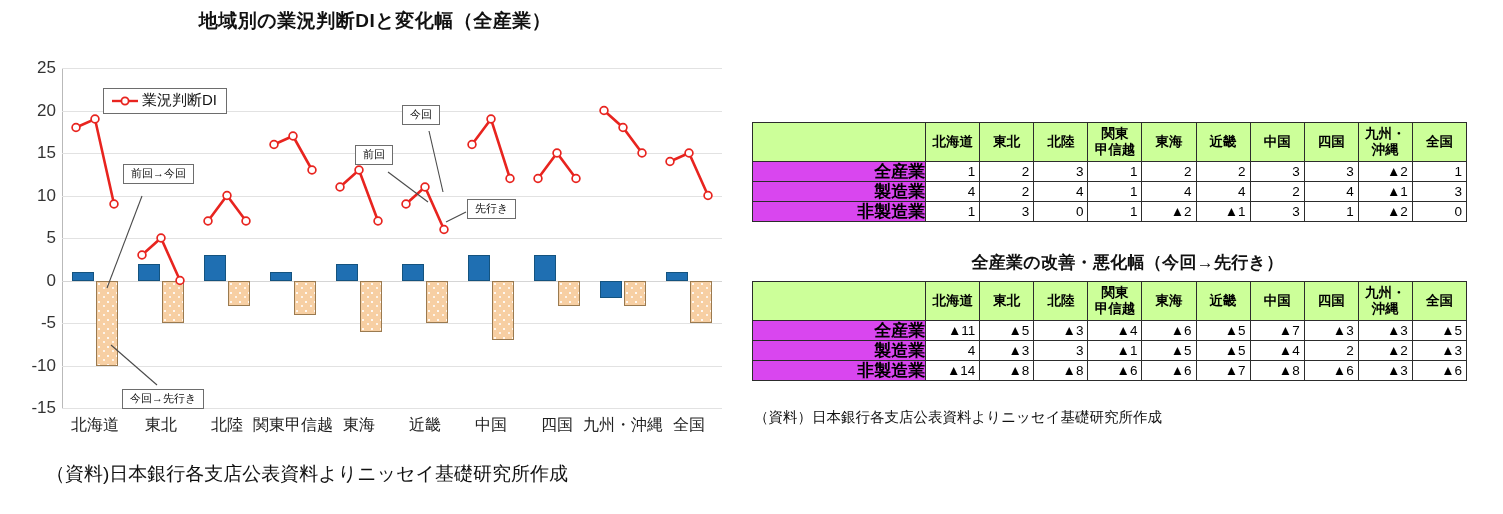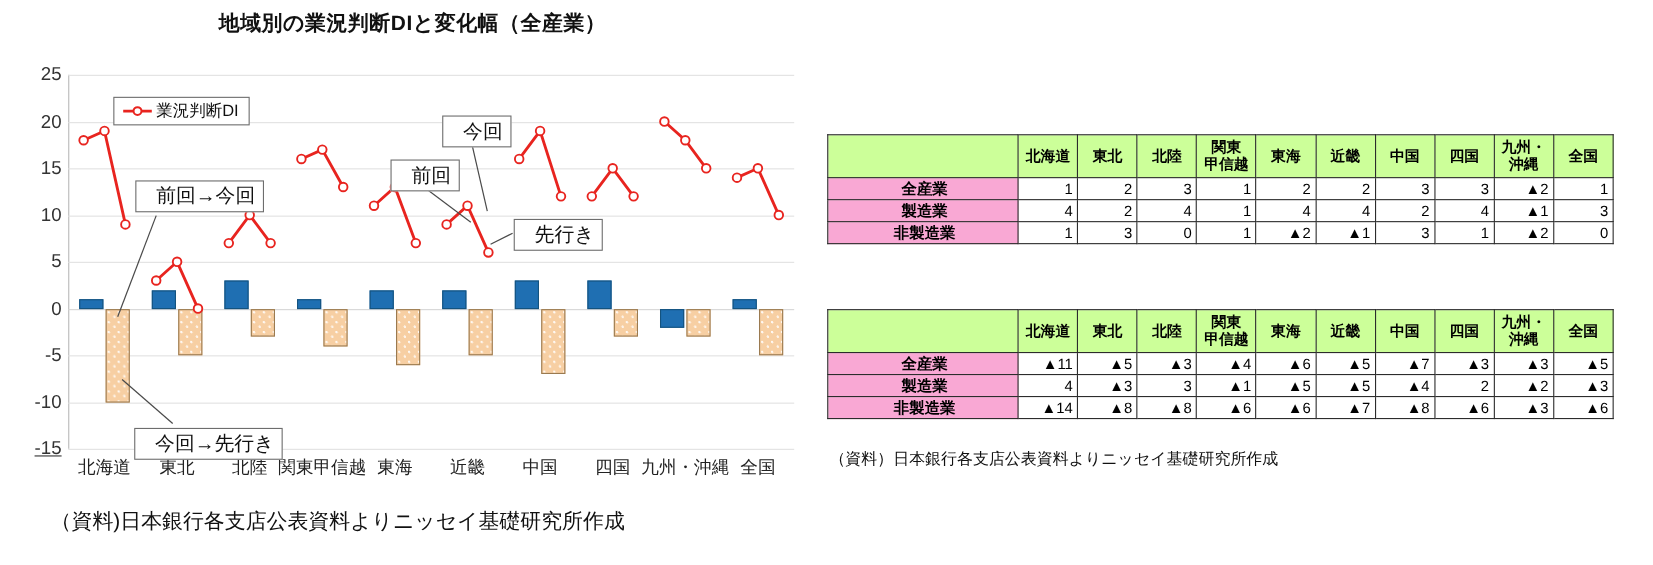--- a/index.html
+++ b/index.html
@@ -44,21 +44,21 @@
   .legend{
     position:absolute;left:103px;top:88px;
     border:1px solid #6d6d6d;background:#fff;
     padding:2px 9px 3px 7px;display:flex;align-items:center;gap:3px;
     font-size:15px;color:#111;white-space:nowrap;
   }
   .legend svg{display:block;}
 
   .callout{
     position:absolute;border:1px solid #6d6d6d;background:#fff;
-    font-size:18px;color:#111;padding:1px 7px 2px 18px;white-space:nowrap;
+    font-size:11px;color:#111;padding:1px 7px 2px 7px;white-space:nowrap;
   }
   .leaderline{position:absolute;overflow:visible;}
 
   .src-left{
     position:absolute;left:46px;top:461px;font-size:19px;color:#111;white-space:nowrap;
   }
 
   
   .right-panel{position:absolute;left:750px;top:0;width:753px;height:514px;}
   .tbl-title{
@@ -75,22 +75,22 @@
   table.grid td,table.grid th{
     border:1px solid #2c2c2c;
     padding:0;height:19px;line-height:19px;
     font-weight:normal;
   }
   table.grid thead th{
     background:#ccff99;font-weight:bold;text-align:center;
     font-size:13.5px;line-height:16px;height:38px;vertical-align:middle;
   }
   table.grid tbody th{
-    background:#f9a8d4;text-align:center;padding-left:3px;font-weight:bold;
-    font-size:14px;
+    background:#d946ef;text-align:right;padding-left:3px;font-weight:bold;
+    font-size:17px;
   }
   table.grid tbody td{
     text-align:right;padding-right:4px;background:#fff;
   }
   .src-right{
     position:absolute;left:4px;top:408px;font-size:14.5px;color:#111;white-space:nowrap;
   }
 </style>
 </head>
 <body>
@@ -103,21 +103,21 @@
 
     <div class="ylabels" id="ylabels">
         <div class="ylabel" style="top: 0px;">25</div>
         <div class="ylabel" style="top: 42.5px;">20</div>
         <div class="ylabel" style="top: 85px;">15</div>
         <div class="ylabel" style="top: 127.5px;">10</div>
         <div class="ylabel" style="top: 170px;">5</div>
         <div class="ylabel" style="top: 212.5px;">0</div>
         <div class="ylabel" style="top: 255px;">-5</div>
         <div class="ylabel" style="top: 297.5px;">-10</div>
-        <div class="ylabel" style="top: 340px; text-decoration: underline;">-15</div>
+        <div class="ylabel" style="top: 340px;">-15</div>
       </div>
     <div class="axis-left"></div>
 
     <div class="plot">
       <div id="gridlines">
           <div class="gridline" style="top: 0px;"></div>
           <div class="gridline" style="top: 42.5px;"></div>
           <div class="gridline" style="top: 85px;"></div>
           <div class="gridline" style="top: 127.5px;"></div>
           <div class="gridline" style="top: 170px;"></div>
@@ -319,20 +319,21 @@
             <td>▲2</td>
             <td>▲1</td>
             <td>3</td>
             <td>1</td>
             <td>▲2</td>
             <td>0</td>
           </tr>
         </tbody>
       </table>
 
+    <div class="tbl-title" style="left:20px;top:251px;">全産業の改善・悪化幅（今回→先行き）</div>
     <table class="grid" id="table2" style="left:2px;top:281px;width:715px;">
         <colgroup>
           <col style="width:173px">
           <col style="width:54px">
           <col style="width:54px">
           <col style="width:54px">
           <col style="width:54px">
           <col style="width:54px">
           <col style="width:54px">
           <col style="width:54px">

